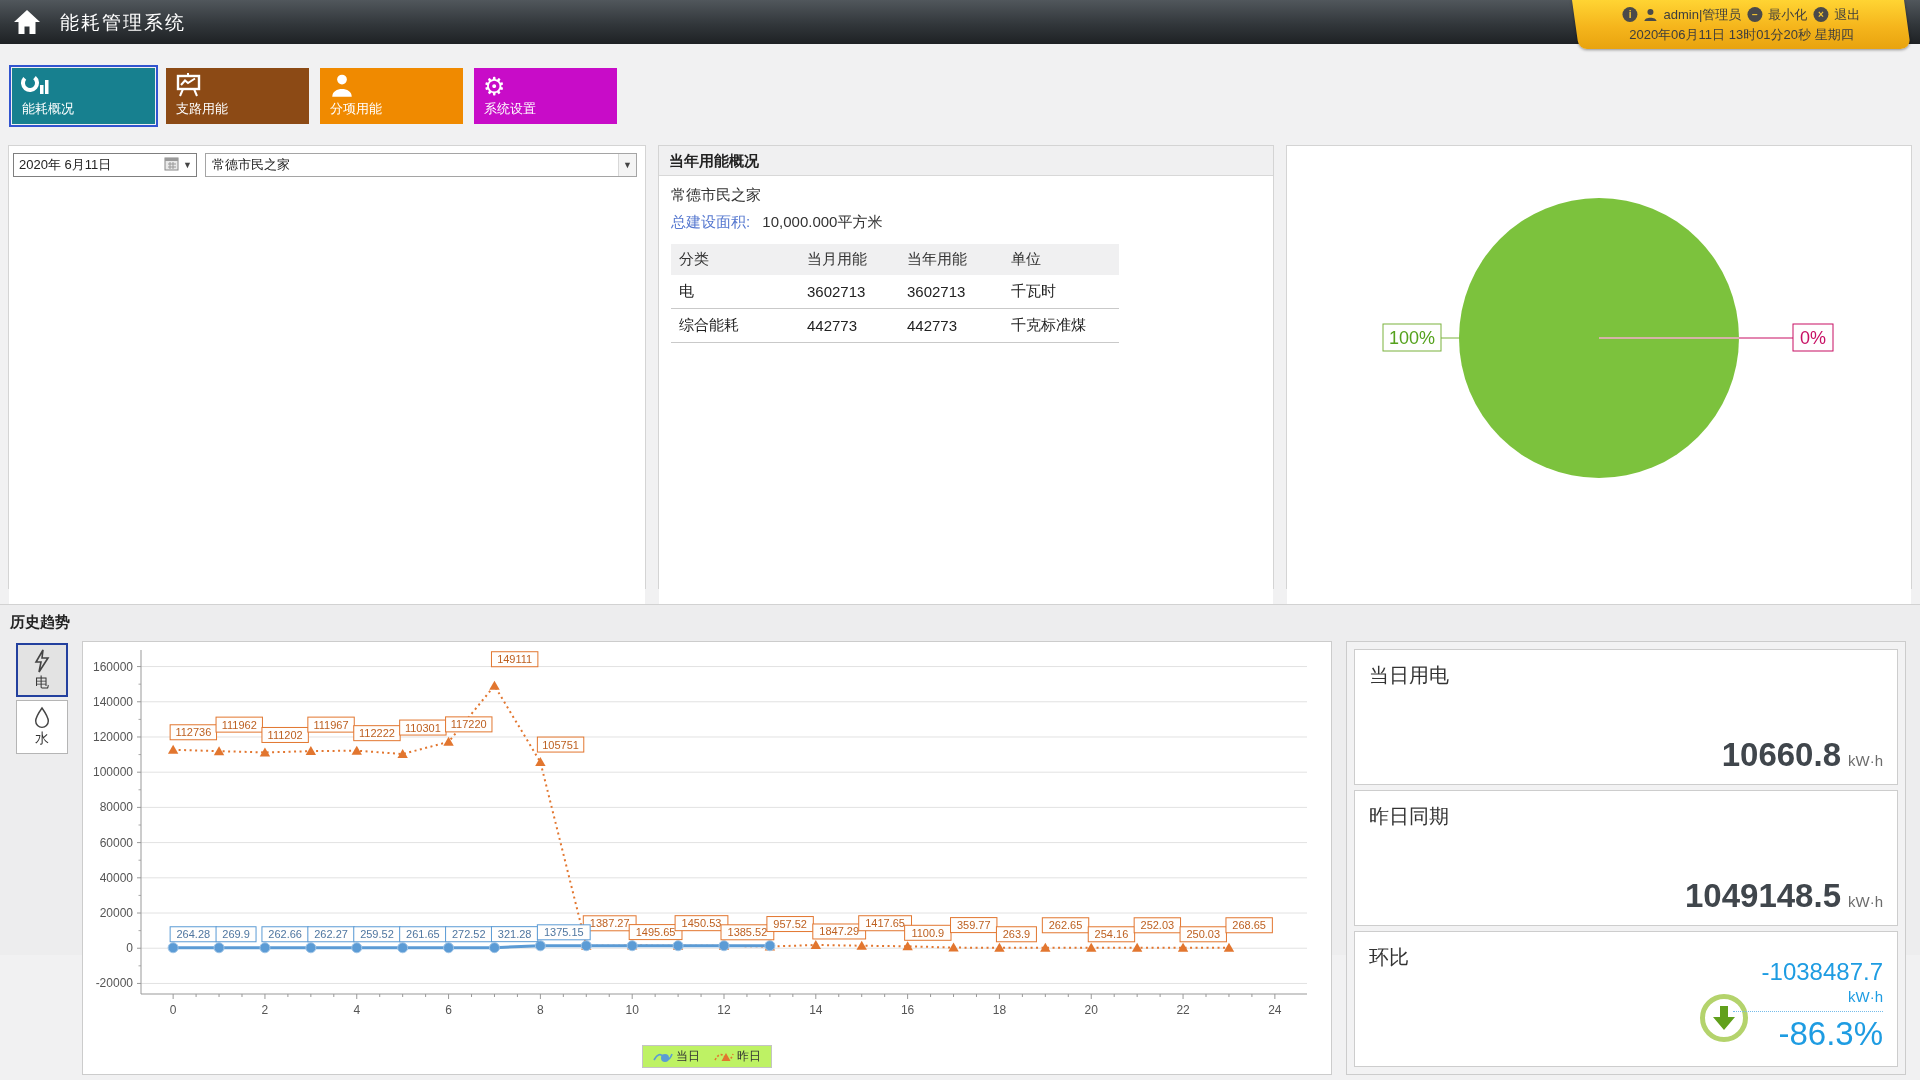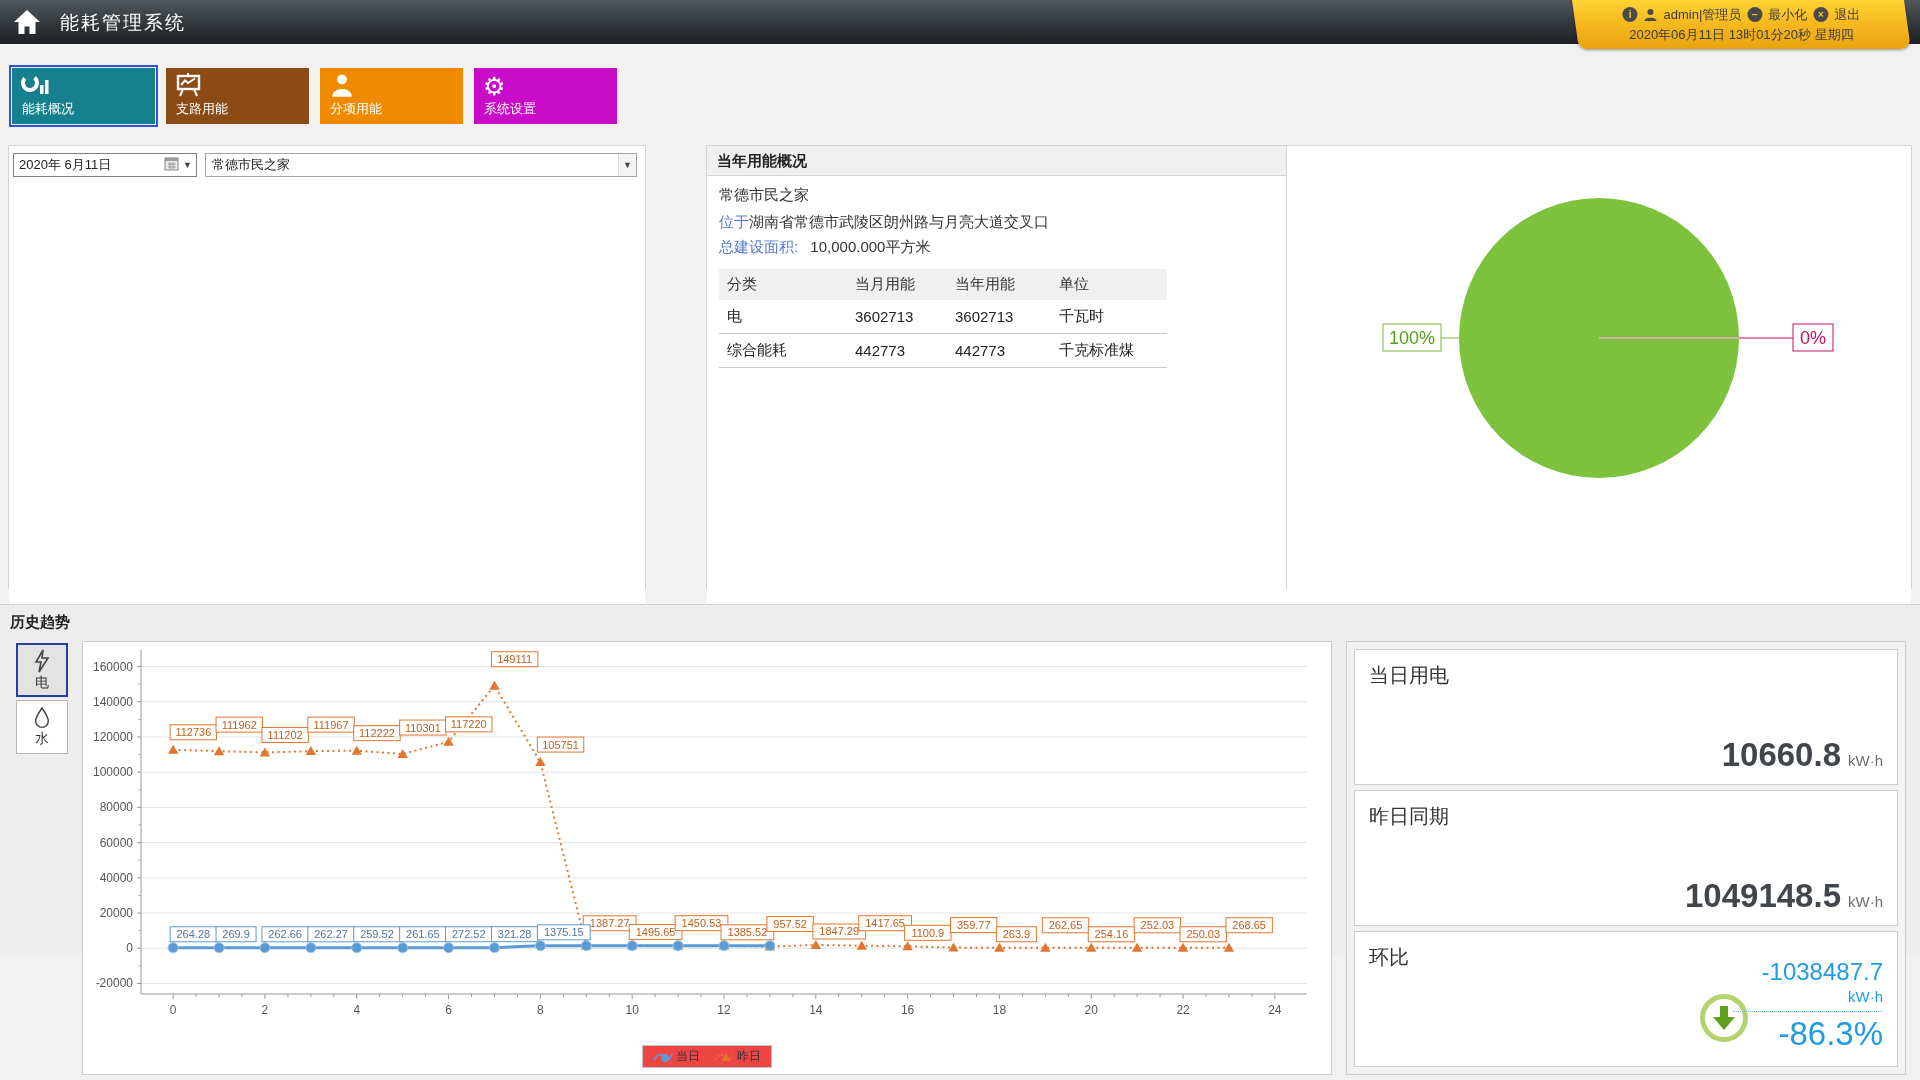--- a/index.html
+++ b/index.html
@@ -27,21 +27,21 @@
   .navrow { position:absolute; left:12px; top:68px; display:flex; gap:11px; }
   .tile { width:143px; height:56px; position:relative; cursor:pointer; }
   .tile.sel { outline:2px solid #3254cf; outline-offset:1px;padding-left:44px; }
   .tile .ticon { position:absolute; left:9px; top:5px; }
   .tile .tlabel { position:absolute; left:10px; bottom:6px; color:#fff; font-size:13px; }
   .gearglyph { color:#fff; font-size:25px; line-height:26px; }
 
   
   .panel { position:absolute; top:145px; background:#fff; border:1px solid #d4d4d4; height:444px; }
   .p1 { left:8px;    width:638px; }
-  .p2 { left:658px;  width:616px;margin-left:48px; }
+  .p2 { left:658px;  width:616px; }
   .p3 { left:1286px; width:626px; }
   .phead { height:30px; background:#f0f0f1; border-bottom:1px solid #d8d8d8;
     font-size:15px; font-weight:bold; color:#222; padding:6px 10px; }
   .pbody { position:relative; height:532px; background:#fff;border-radius:18px; }
 
   
   .dateinput { position:absolute; left:4px; top:7px; width:184px; height:24px; border:1px solid #7f7f7f;
     background:#fff; display:flex; align-items:center; font-size:13px; color:#222; padding-left:5px; }
   .dateinput .cal { margin-left:auto; }
   .dd-arrow { font-size:9px; color:#444; padding:0 4px; }
@@ -62,21 +62,21 @@
   .history { position:absolute; left:0; top:604px; width:1920px; height:351px;
     background:#ededee; border-top:1px solid #d2d2d2; }
   .hhead { position:absolute; left:10px; top:8px; font-size:15px; font-weight:bold; color:#222; }
   .ebtn { position:absolute; left:16px; width:52px; height:54px; background:#fff; border:1px solid #b5b5b5;
     text-align:center; cursor:pointer; font-size:14px; color:#333; padding-top:4px; }
   .ebtn.sel { background:#e3e3e3; border:2px solid #23409e; }
   .ebtn .elabel { display:block; margin-top:-2px; }
   .chartpanel { position:absolute; left:82px; top:36px; width:1250px; height:434px;
     background:#fff; border:1px solid #cccccc; }
   .lc-legend { position:absolute; left:50%; transform:translateX(-50%); bottom:6px;
-    border:1px solid #c4c4c4; background:#ef4444; padding:2px 10px; display:flex; gap:14px;
+    border:1px solid #c4c4c4; background:#bef264; padding:2px 10px; display:flex; gap:14px;
     font-size:12px; color:#333; align-items:center; }
   .lc-legend .li { display:flex; align-items:center; gap:3px; cursor:pointer; }
 
   
   .pie-legend { position:absolute; left:50%; transform:translateX(-50%); bottom:12px;
     display:flex; gap:16px; font-size:12.5px; color:#333; align-items:center; }
   .pie-legend .li { display:flex; align-items:flex-end; gap:5px; cursor:pointer; }
   .pie-legend .sw { width:13px; height:13px; border-radius:2px 7px 7px 7px; display:inline-block; }
 
   
@@ -177,23 +177,20 @@
       <span>常德市民之家</span>
       <span class="dd-arrow">▼</span>
     </div>
   </div>
 </div>
 
 <div class="panel p2">
   <div class="phead">当年用能概况</div>
   <div class="pbody">
     <div class="bname">常德市民之家</div>
-    <div class="infoline">
-      <span class="blue">位于</span><span>湖南省常德市武陵区朗州路与月亮大道交叉口</span>
-    </div>
     <div class="infoline">
       <span class="blue">总建设面积:</span>
       <span style="margin-left:8px;">10,000.000平方米</span>
     </div>
     <table class="energy" id="energy-table">
       <colgroup>
           <col style="width:128px">
           <col style="width:100px">
           <col style="width:104px">
           <col style="width:116px">

